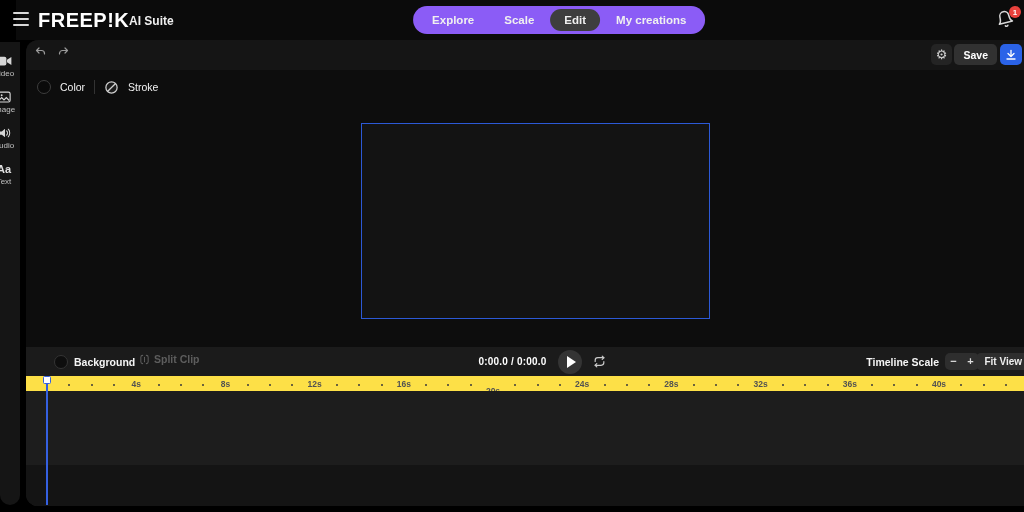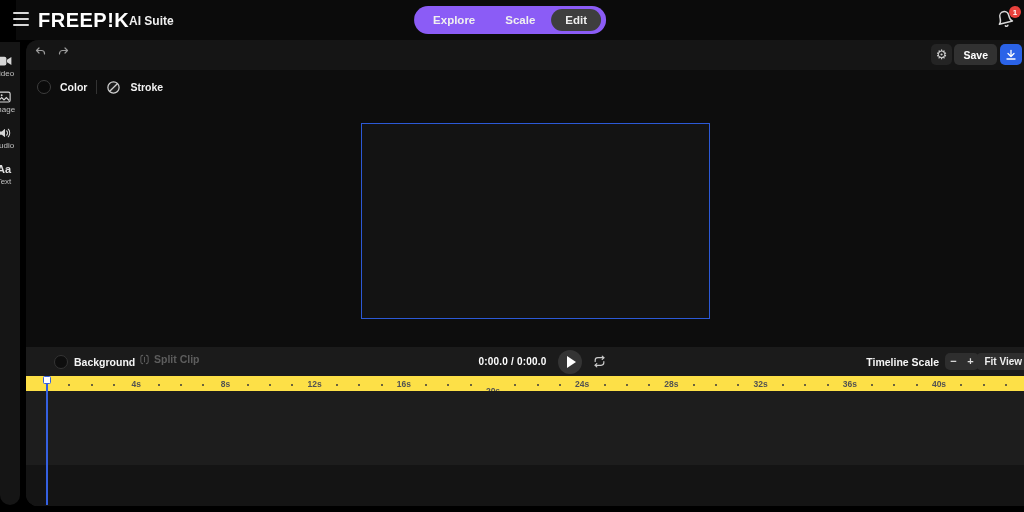--- a/index.html
+++ b/index.html
@@ -47,21 +47,21 @@
   #gear-btn { position:absolute; right:72px; top:4px; width:21px; height:21px; background:#242424;
     border:none; border-radius:5px; color:#cfcfcf; font-size:13px; cursor:pointer; }
   #save-btn { position:absolute; right:27px; top:4px; height:21px; padding:0 9px; background:#313131;
     border:none; border-radius:5px; color:#fff; font-size:10.5px; font-weight:700; cursor:pointer; }
   #download-btn { position:absolute; right:2px; top:4px; width:22px; height:21px; background:#2b63e8;
     border:none; border-radius:5px; cursor:pointer; display:flex; align-items:center; justify-content:center; }
 
   
   #props { position:absolute; left:11px; top:38px; height:18px; display:flex; align-items:center; gap:9px; }
   #color-swatch { width:14px; height:14px; border-radius:50%; background:#0a0a0a; border:1.5px solid #3d3d3d; cursor:pointer; }
-  .prop-label { color:#f2f2f2; font-size:10.5px; font-weight:700; }
+  .prop-label { color:#f2f2f2; font-size:10.5px; font-weight:400; }
   #props-divider { width:1px; height:14px; background:#333; }
 
   
   #canvas-frame { position:absolute; left:335px; top:83px; width:349px; height:196px;
     background:#131313; border:1.5px solid #2c59d6; cursor:pointer; }
 
   
   #timeline { position:absolute; left:0; top:307px; width:998px; height:159px; background:#1b1b1b; }
   #tl-controls { position:absolute; left:9px; top:0; width:100%; height:29px;margin-left:8px; }
   #bg-swatch { position:absolute; left:11px; top:8px; width:14px; height:14px; border-radius:50%;
@@ -107,20 +107,21 @@
       <span></span>
       <span></span>
       <span></span>
     </div>
   <div id="logo">FREEP!K</div>
   <div id="suite-label">AI Suite</div>
   <nav id="main-nav">
       <div class="nav-item">Explore</div>
       <div class="nav-item">Scale</div>
       <div class="nav-item active">Edit</div>
+      <div class="nav-item">My creations</div>
     </nav>
   <div id="bell-wrap">
     <svg width="18" height="18" viewBox="0 0 24 24" fill="none" stroke="#d8d8d8" stroke-width="2" stroke-linecap="round" stroke-linejoin="round" style="transform:rotate(-14deg)">
       <path d="M18 8a6 6 0 1 0-12 0c0 7-3 9-3 9h18s-3-2-3-9"></path>
         <path d="M13.7 21a2 2 0 0 1-3.4 0"></path>
     </svg>
     <div id="bell-badge" style="background: rgb(232, 65, 60);">1</div>
   </div>
   <div id="avatar"></div>
 </header>

